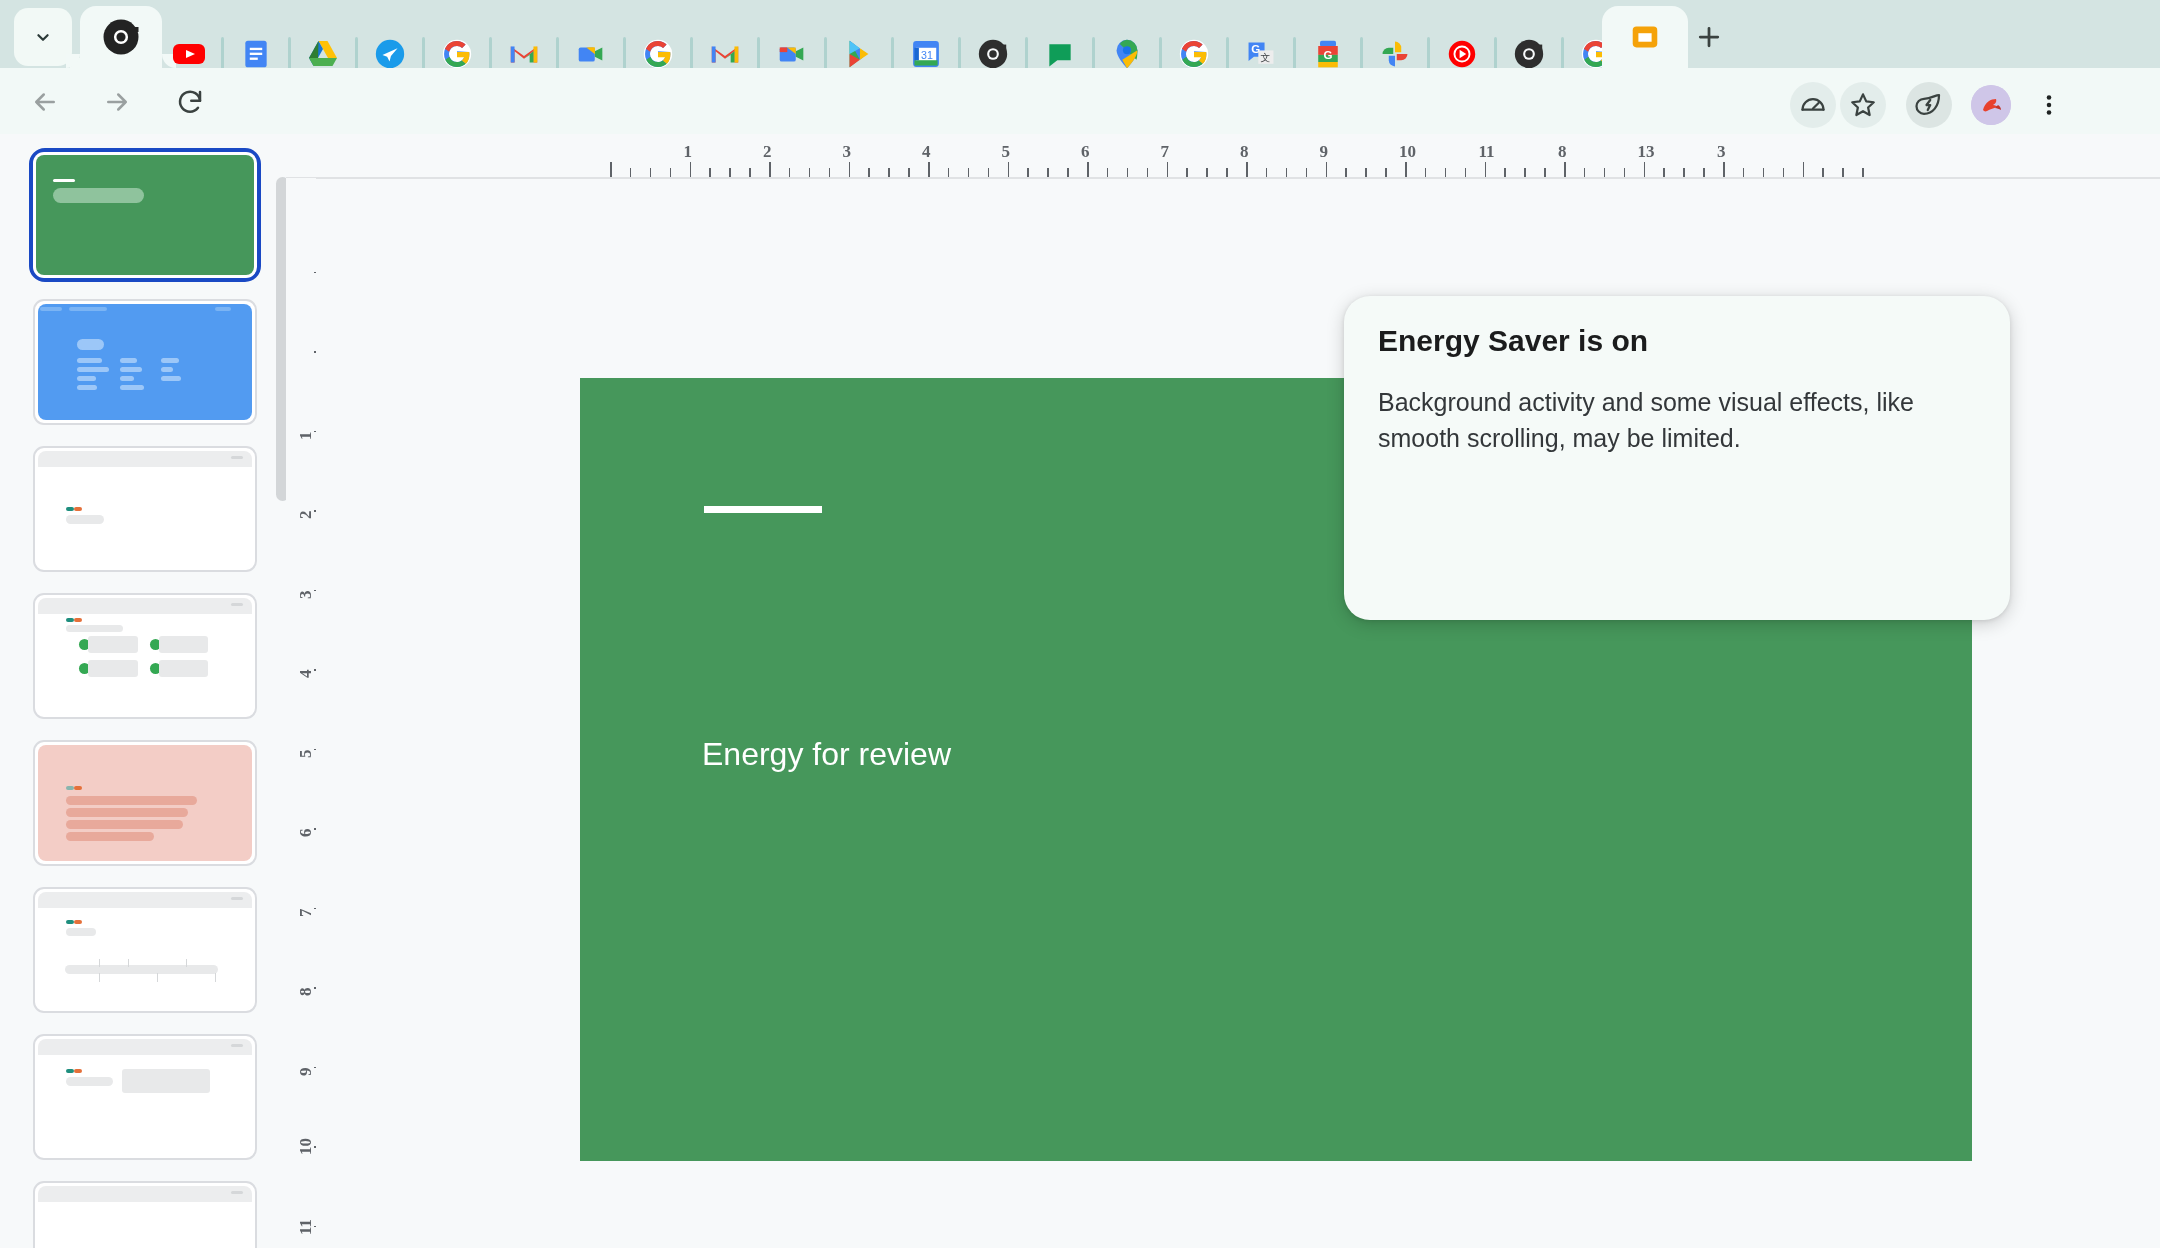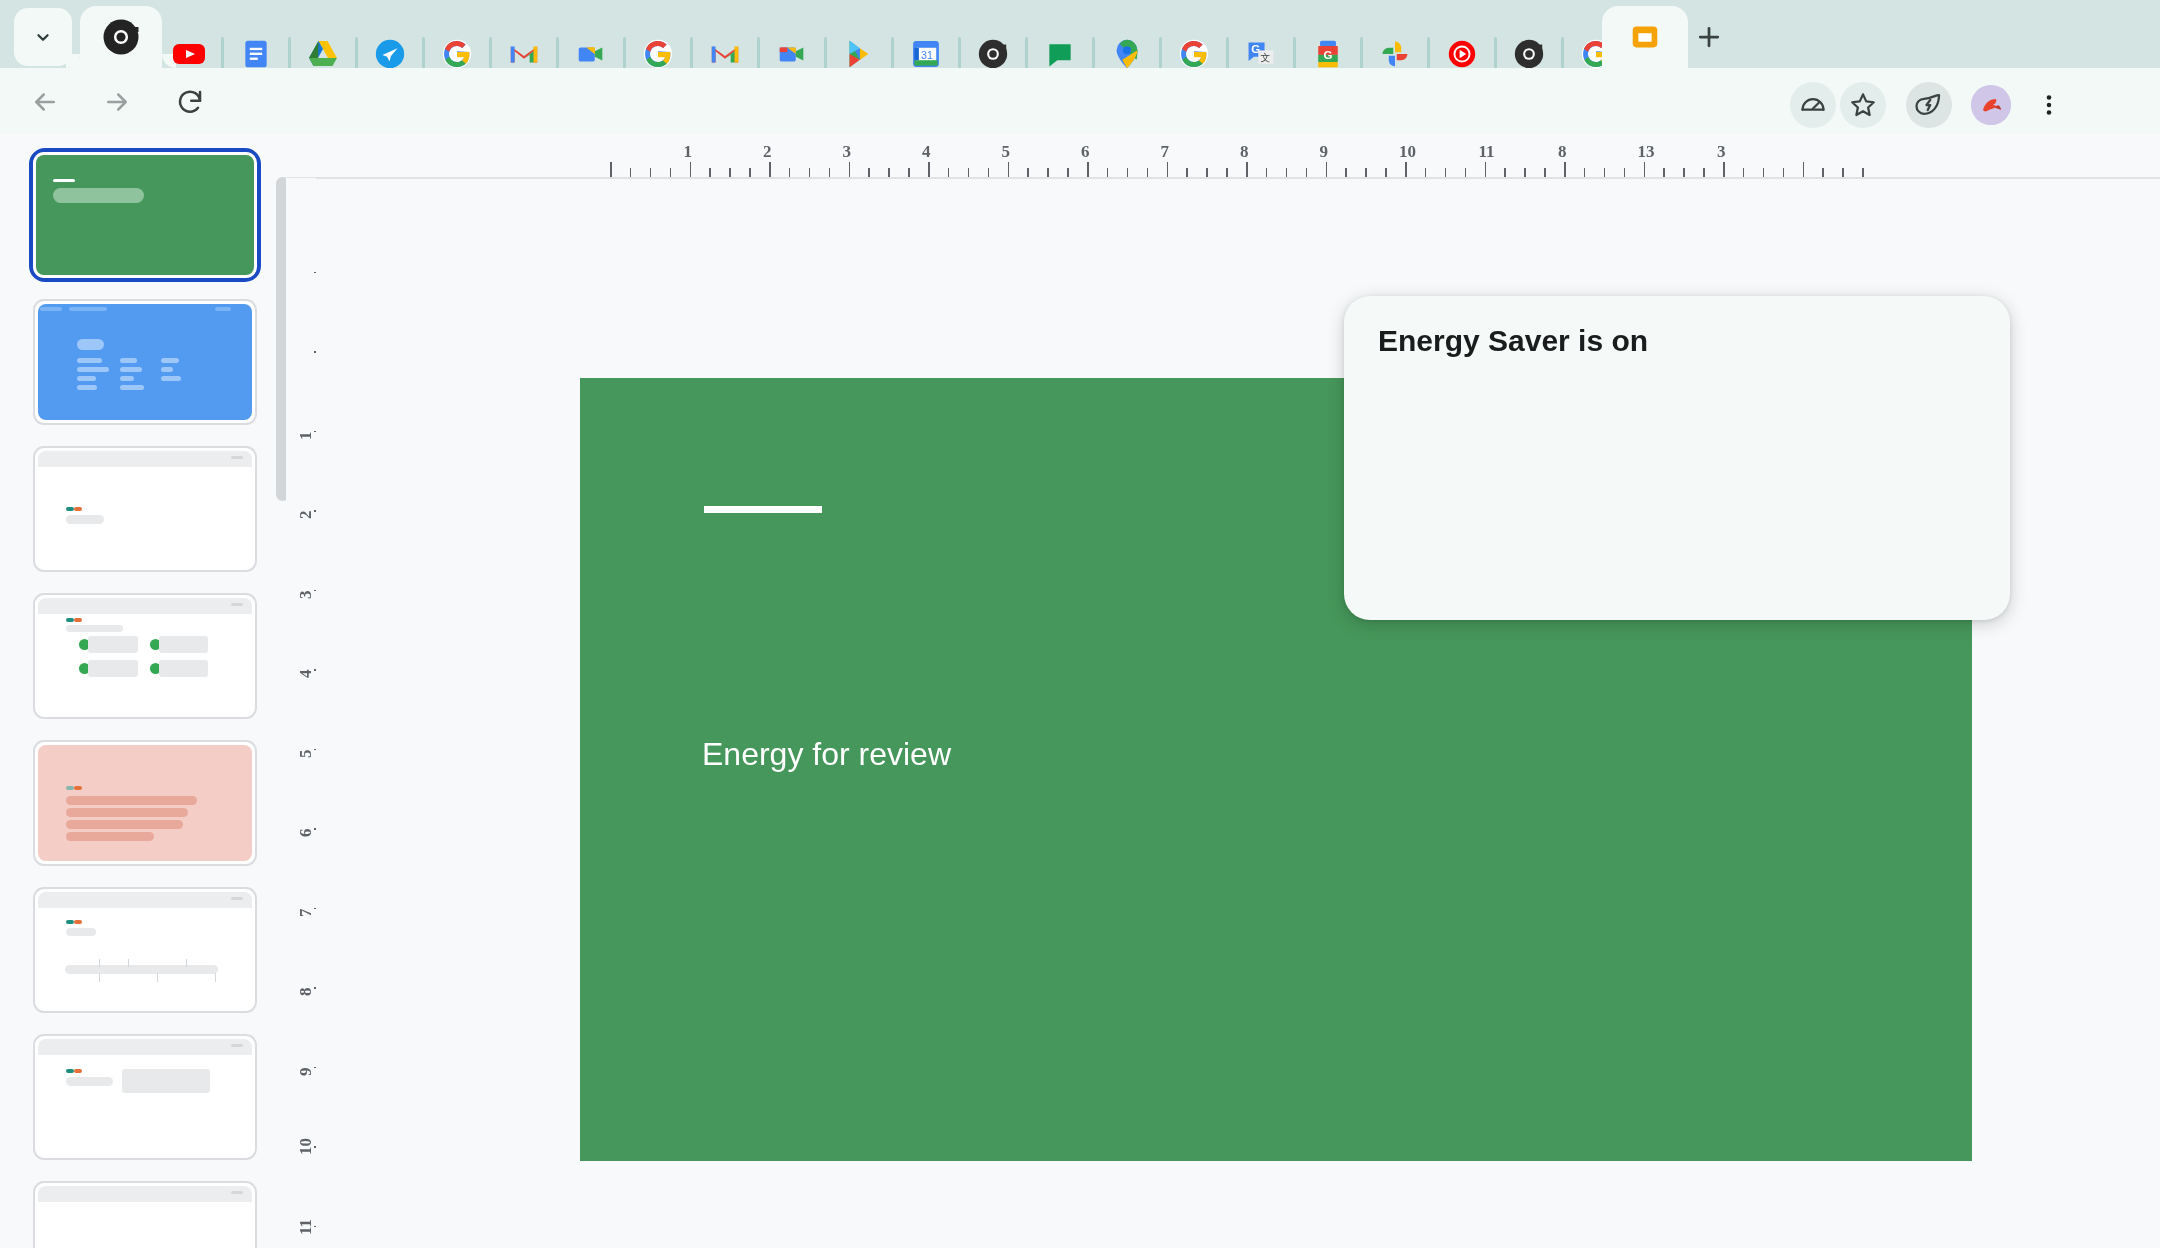--- a/index.html
+++ b/index.html
@@ -756,16 +756,17 @@
       <div class="frame-line" style="left:0;top:0;right:0;height:1px;background:#E0E2E4;"></div>
 
       <div class="slide">
         <div class="slide-rule"></div>
         <div class="slide-sub">Energy for review</div>
       </div>
     </div>
 
     <div class="dialog">
       <div class="dlg-title">Energy Saver is on</div>
+      <div class="dlg-body">Background activity and some visual effects, like smooth scrolling, may be limited.</div>
     </div>
 
   </div>
 </div>
 
 </body></html>

